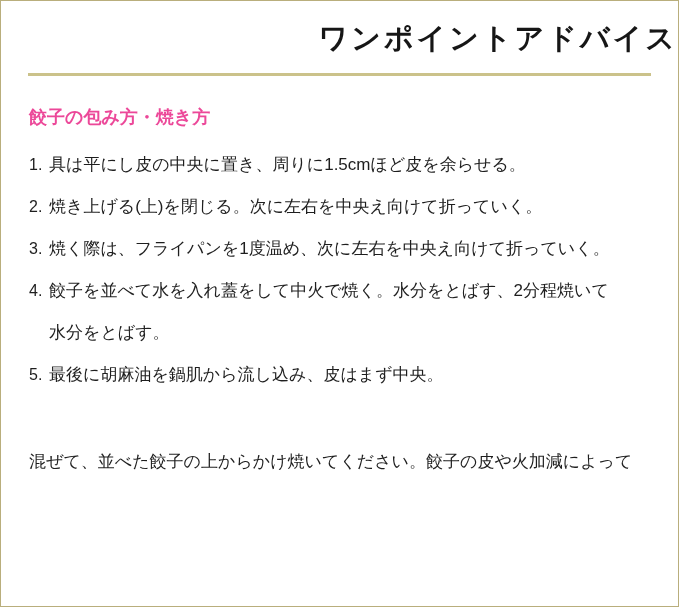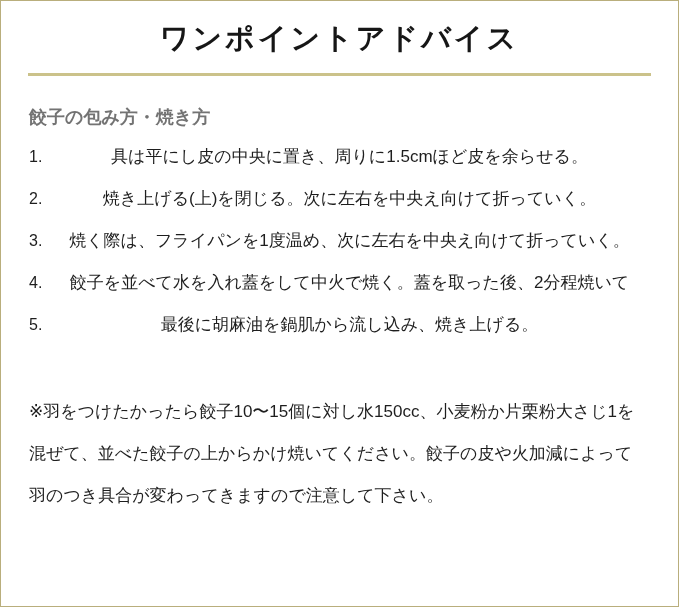--- a/index.html
+++ b/index.html
@@ -14,61 +14,60 @@
     box-sizing: border-box;
     background: #ffffff;
     border: 1px solid #b9ae7c;
     font-family: "Liberation Sans", "DejaVu Sans", sans-serif;
     color: #1e1e1e;
     overflow: hidden;
   }
   .title {
     margin: 0;
     padding-top: 20px;
-    text-align: center;
+    text-align: right;
     font-family: "Liberation Serif", "DejaVu Serif", serif;
     font-weight: bold;
     font-size: 29px;
     line-height: 35px;
     letter-spacing: 3px;
     color: #161616;
   }
   .title-rule {
     height: 3px;
     background: #cbc28a;
     margin: 17px 27px 0 27px;
   }
   .content {
     padding: 0 28px;
   }
   .heading {
-    margin: 30px 0 8px 0;
+    margin: 30px 0 16px 0;
     font-size: 18px;
     font-weight: bold;
     line-height: 22px;
-    color: #737373;
+    color: #ec4899;
   }
   .steps {
     margin-top: 8px;
   }
   .step {
     display: flex;
     align-items: flex-start;
   }
   .step .num {
     flex: none;
     width: 20px;
     font-size: 16px;
     line-height: 42px;
     white-space: nowrap;
   }
   .step .step-lines {
     flex: 1;
     min-width: 0;
-    text-align: center;
   }
   .text-line {
     display: block;
     font-size: 17px;
     line-height: 42px;
     white-space: nowrap;
     color: #1e1e1e;
   }
   .note {
     margin-top: 45px;
@@ -97,29 +96,28 @@
         </div>
         <div class="step">
           <span class="num">3.</span>
           <span class="step-lines">
             <span class="text-line">焼く際は、フライパンを1度温め、次に左右を中央え向けて折っていく。</span>
           </span>
         </div>
         <div class="step">
           <span class="num">4.</span>
           <span class="step-lines">
-            <span class="text-line">餃子を並べて水を入れ蓋をして中火で焼く。蓋を取った後、2分程焼いて</span>
+            <span class="text-line">餃子を並べて水を入れ蓋をして中火で焼く。水分をとばす、2分程焼いて</span>
+            <span class="text-line">水分をとばす。</span>
           </span>
         </div>
         <div class="step">
           <span class="num">5.</span>
           <span class="step-lines">
-            <span class="text-line">最後に胡麻油を鍋肌から流し込み、焼き上げる。</span>
+            <span class="text-line">最後に胡麻油を鍋肌から流し込み、皮はまず中央。</span>
           </span>
         </div>
       </div>
     <div class="note" id="note">
-        <span class="text-line">※羽をつけたかったら餃子10〜15個に対し水150cc、小麦粉か片栗粉大さじ1を</span>
         <span class="text-line">混ぜて、並べた餃子の上からかけ焼いてください。餃子の皮や火加減によって</span>
-        <span class="text-line">羽のつき具合が変わってきますので注意して下さい。</span>
       </div>
   </div>
 </div>
 
 </body></html>

